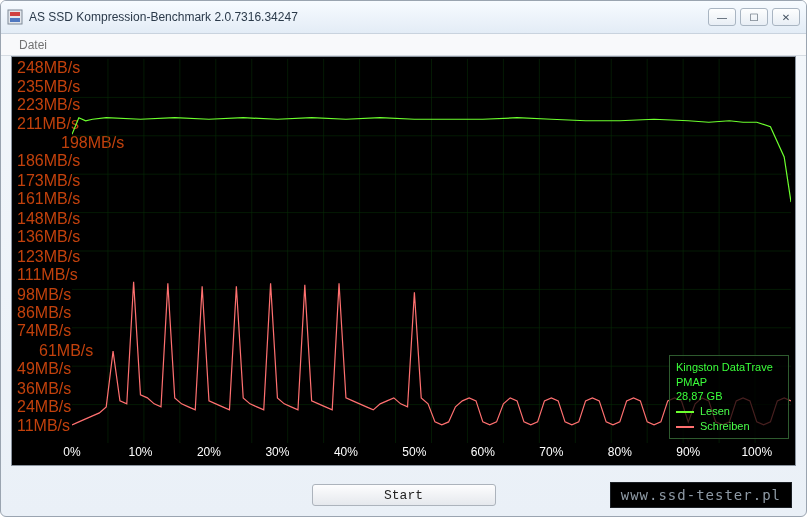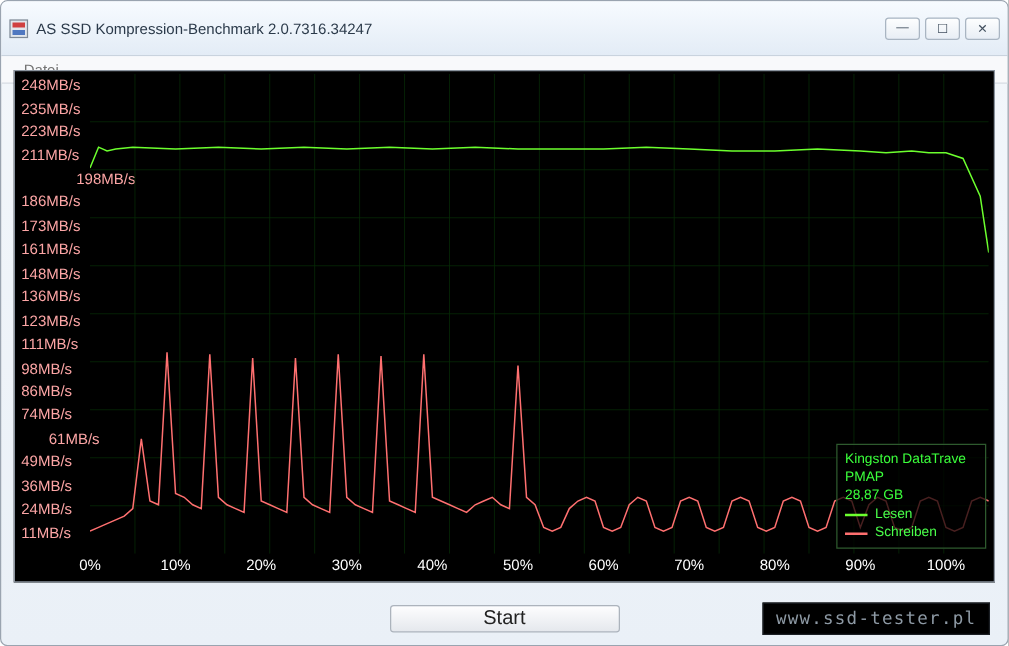--- a/index.html
+++ b/index.html
@@ -1,42 +1,42 @@
 <!DOCTYPE html>
 <html><head>
 <meta charset="utf-8">
 <style>
   * { box-sizing: border-box; margin: 0; padding: 0; }
   body { font-family: "Segoe UI", Tahoma, sans-serif; font-size: 12px; background: #fff; width: 807px; height: 517px; overflow: hidden; position: relative; }
   .window { width: 807px; height: 517px; border: 1px solid #9aa4b0; border-radius: 6px; background: linear-gradient(#f3f7fb, #eaf0f7); overflow: hidden; position: relative; }
-  .titlebar { height: 44px; display: flex; align-items: center; padding: 0 6px; background: linear-gradient(#f7fbff, #e3ecf6); border-bottom: 1px solid #c9d3de; }
+  .titlebar { height: 33px; display: flex; align-items: center; padding: 0 6px; background: linear-gradient(#f7fbff, #e3ecf6); border-bottom: 1px solid #c9d3de; }
   .titlebar .icon { width: 16px; height: 16px; margin-right: 6px; display:inline-block; }
   .titlebar .title { color: #2b3a4a; font-size: 12px; flex: 1; }
   .winbtns { display:flex; gap:4px; }
   .winbtn { width:28px; height:18px; border:1px solid #a9b5c2; border-radius:3px; background:linear-gradient(#fdfefe,#e8eef5); display:flex; align-items:center; justify-content:center; font-size:10px; color:#42505f; cursor:default; }
   .menubar { height:22px; background:#f8f9fb; border-bottom:1px solid #d6dce3; display:flex; align-items:center; padding:0 10px; }
   .menuitem { padding:2px 8px; color:#737373; cursor:default; }
   .chart-wrap { position:absolute; left:10px; top:55px; right:10px; bottom:50px; background:#000; border:1px solid #8a939e; }
   .y-axis { position:absolute; left:0; top:0; bottom:22px; width:60px; }
-  .y-label { position:absolute; left:5px; color:#fca5a5; font-size:12px; font-family:"Segoe UI",sans-serif; transform:translateY(-50%); white-space:nowrap; }
+  .y-label { position:absolute; left:5px; color:#c2410c; font-size:16px; font-family:"Segoe UI",sans-serif; transform:translateY(-50%); white-space:nowrap; }
   .plot { position:absolute; left:60px; right:4px; top:2px; bottom:22px; }
   .plot svg { position:absolute; inset:0; width:100%; height:100%; }
   .grid-line { stroke:#083008; stroke-width:1; }
   .series-read { stroke:#6cff2e; stroke-width:1.2; fill:none; }
   .series-write { stroke:#ff7070; stroke-width:1.2; fill:none; }
   .x-axis { position:absolute; left:60px; right:4px; bottom:0; height:22px; }
   .x-tick { position:absolute; color:#fff; font-size:12px; transform:translateX(-50%); top:2px; }
   .info-box { position:absolute; right:6px; bottom:26px; background:rgba(0,0,0,0.72); border:1px solid #2e5a2e; padding:4px 6px; font-size:11px; color:#4aff4a; line-height:1.35; min-width:120px;margin-top:43px; }
   .info-box .dev { color:#3bff3b; }
   .info-box .legend-line { display:flex; align-items:center; gap:6px; }
   .legend-swatch { display:inline-block; width:18px; height:0; border-top:2px solid; }
   .swatch-read { border-color:#6cff2e; }
   .swatch-write { border-color:#ff7070; }
   .btnrow { position:absolute; left:0; right:0; bottom:10px; display:flex; justify-content:center; gap:20px; }
-  .appbtn { width:184px; height:22px; background:linear-gradient(#fdfdfe,#e5e8ed); border:1px solid #acb3bc; border-radius:3px; font-size:16px; color:#222; }
+  .appbtn { width:184px; height:22px; background:linear-gradient(#fdfdfe,#e5e8ed); border:1px solid #acb3bc; border-radius:3px; font-size:13px; color:#222;font-family:Liberation Mono, monospace; }
   .appbtn.disabled { color:#9aa0a8; }
   .watermark { position:absolute; right:14px; bottom:8px; background:#000; color:#8e9aa5; font-family:monospace; font-size:14px; padding:4px 10px; letter-spacing:1px; border:1px solid #1b1f24; }
 </style>
 </head>
 <body>
 
 <div class="window">
   <div class="titlebar">
     <span class="icon">
       <svg viewBox="0 0 16 16">

